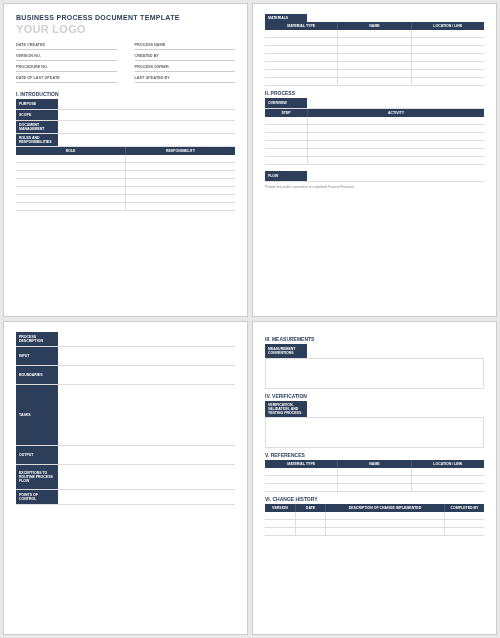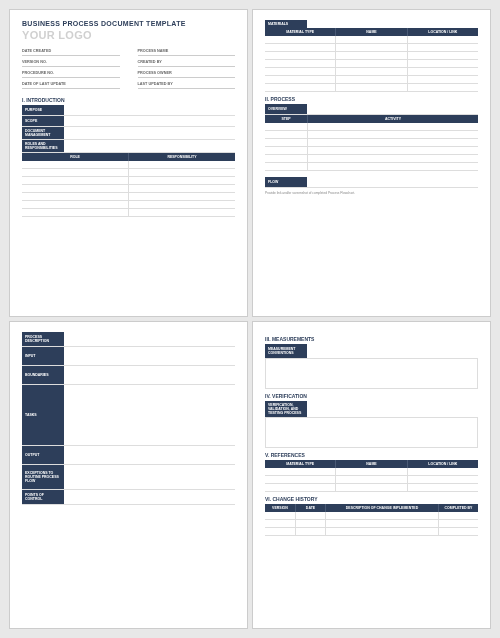--- a/index.html
+++ b/index.html
@@ -1,17 +1,17 @@
 <!DOCTYPE html>
 <html><head>
 <meta charset="utf-8">
 <style>
 *{margin:0;padding:0;box-sizing:border-box}
 body{background:#e8e8e8;font-family:Arial,sans-serif;width:500px;height:638px;overflow:hidden}
-.grid{display:grid;grid-template-columns:1fr 1fr;grid-template-rows:1fr 1fr;gap:4px;padding:9px;height:638px}
+.grid{display:grid;grid-template-columns:1fr 1fr;grid-template-rows:1fr 1fr;gap:4px;padding:3px;height:638px}
 .page{background:#fff;border:1px solid #ccc;padding:10px 12px;font-size:4.5px;color:#333;position:relative;overflow:hidden}
 .title{font-size:7px;font-weight:bold;color:#2d3e5a;letter-spacing:0.3px;margin-bottom:2px}
 .logo{font-size:11px;font-weight:bold;color:#d0d0d0;margin-bottom:6px;letter-spacing:0.3px}
 .meta{display:grid;grid-template-columns:1fr 1fr;gap:2px 18px;font-size:3.8px;margin-bottom:8px}
 .meta-item{border-bottom:1px solid #ccc;padding:2px 0;color:#666;font-weight:bold}
 .sec{font-size:5px;font-weight:bold;color:#2d3e5a;margin:4px 0 2px 0}
 .dark{background:#2d3e5a;color:#fff;font-size:3.5px;font-weight:bold;padding:2px 3px;display:flex;align-items:center}
 .darklbl{background:#2d3e5a;color:#fff;font-size:3.5px;font-weight:bold;padding:2px 3px;width:42px;min-height:10px;display:flex;align-items:center}
 .hdrrow{display:flex;background:#2d3e5a;color:#fff;font-size:3.5px;font-weight:bold}
 .hdrrow .hc{flex:1;padding:2px 3px;text-align:center;border-left:1px solid #4a5a75}

